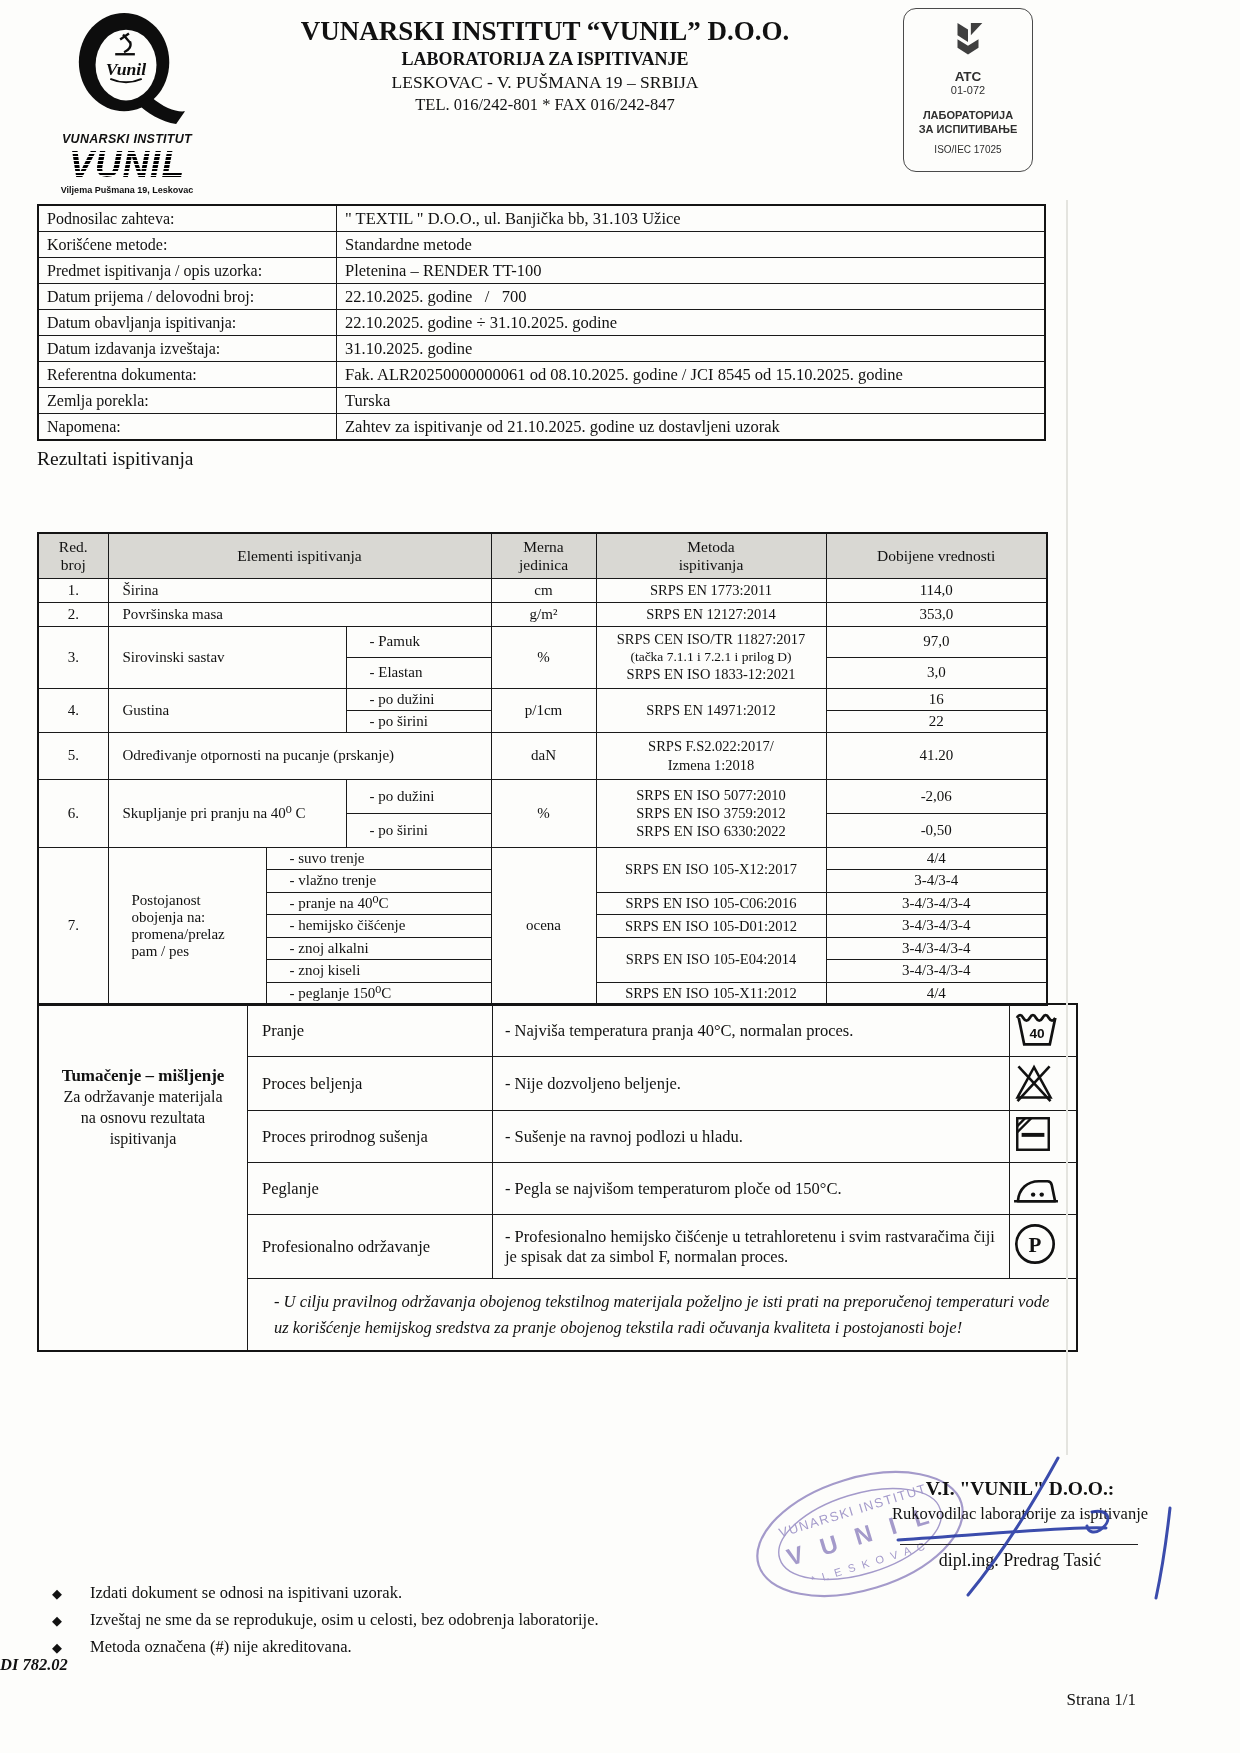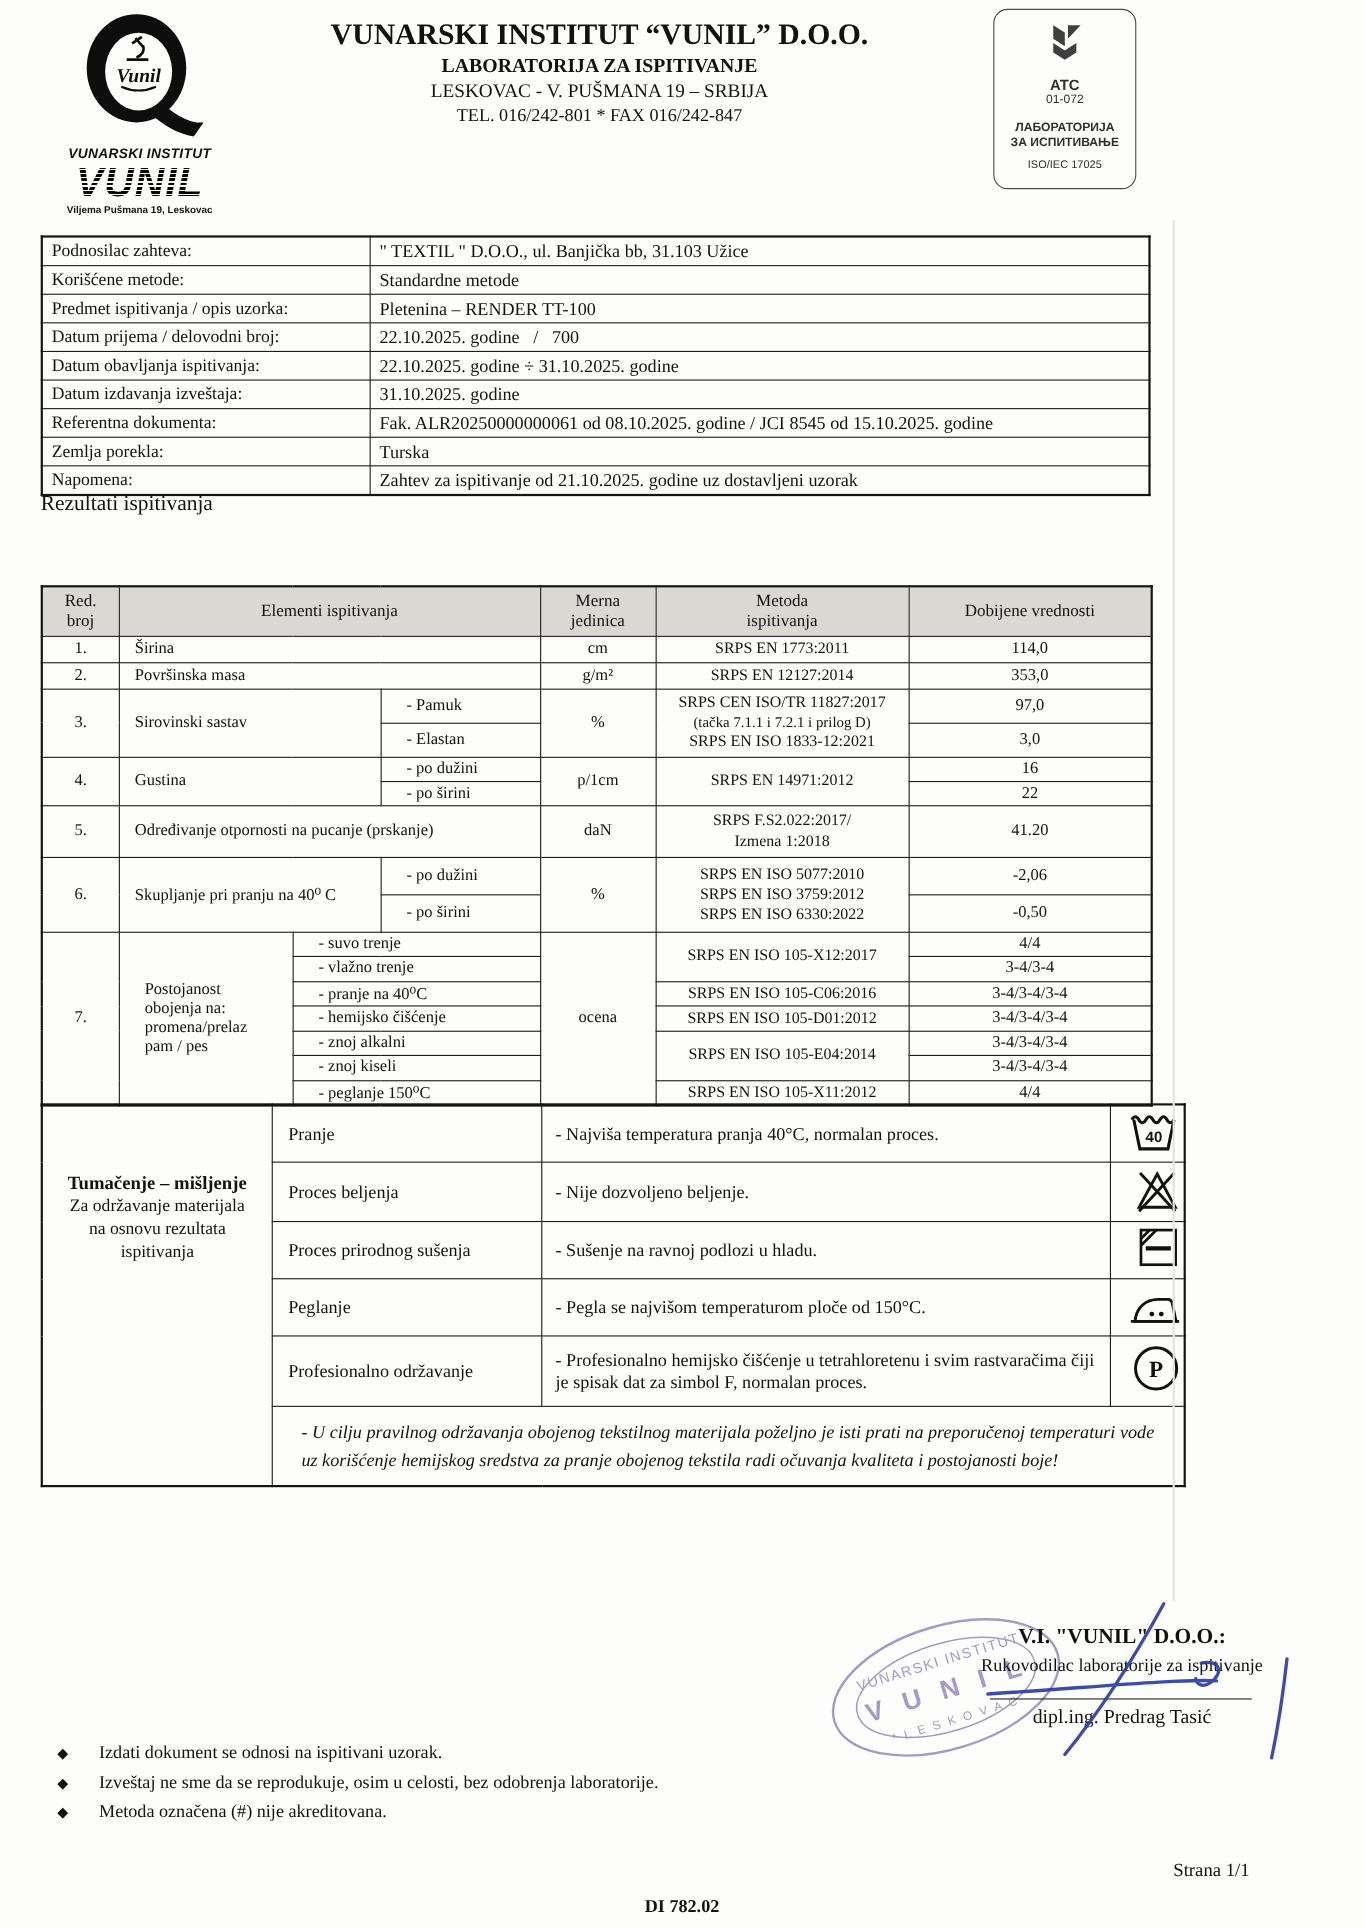--- a/index.html
+++ b/index.html
@@ -30,21 +30,21 @@
   .badge{left:903px;top:8px;width:128px;height:162px;border:1.6px solid #4a4a4a;border-radius:13px;
          font-family:"Liberation Sans","DejaVu Sans",sans-serif;color:#2f2f2f;text-align:center;}
   .badge-acr{font-weight:bold;font-size:13.5px;margin-top:2px;}
   .badge-code{font-size:11px;margin-top:0;}
   .badge-l{font-size:11px;font-weight:bold;line-height:1.25;}
   .badge-std{font-size:10px;margin-top:7px;}
   .badge-sp{margin-top:13px;}
 
   
   table{border-collapse:collapse;table-layout:fixed;}
-  .info{left:37px;top:214px;}
+  .info{left:37px;top:204px;}
   .info table{width:1009px;border:2.2px solid #141414;}
   .info td{border:1.2px solid #1a1a1a;height:23px;font-size:16px;padding:1px 8px;vertical-align:middle;overflow:hidden;white-space:nowrap;}
   .info td.lab{width:281px;}
   .info td.val{font-size:16.5px;}
 
   .res-title{left:37px;top:448px;font-size:19.5px;}
 
   
   .results-pos{left:37px;top:532px;border-radius:21px;}
   .results{width:1009px;border:2.4px solid #141414;}
@@ -60,39 +60,39 @@
   tr.h47{height:47px;} tr.h34{height:34px;} tr.h225{height:22.5px;}
 
   
   .care-pos{left:37px;top:1003px;}
   .care{width:1009px;border:2.6px solid #141414;}
   .care td{border:1.4px solid #1a1a1a;font-size:16.5px;vertical-align:middle;padding:2px 8px;}
   .care .left{width:192px;text-align:center;vertical-align:top;padding-top:60px;font-size:16px;line-height:1.3;}
   .care .left .t{font-weight:bold;font-size:17px;}
   .care .name{width:222px;padding-left:14px;}
   .care .desc{width:496px;padding-left:12px;}
-  .care .icon{width:62px;text-align:right;padding:2px;}
+  .care .icon{width:62px;text-align:left;padding:2px;}
   .care .note{font-style:italic;font-size:16.5px;line-height:1.55;padding:10px 26px;}
   tr.c48{height:48px;} tr.c64{height:64px;} tr.c62{height:62px;}
   .care span.bl{display:block;}
 
   
   .sig-wrap{left:700px;top:1440px;width:520px;height:215px;}
   .sig-company{position:absolute;left:160px;top:38px;width:320px;text-align:center;font-weight:bold;font-size:19.5px;}
   .sig-role{position:absolute;left:150px;top:64px;width:340px;text-align:center;font-size:16.5px;}
   .sig-line{position:absolute;left:200px;top:104px;width:238px;border-top:1.6px solid #222;}
   .sig-name{position:absolute;left:180px;top:110px;width:280px;text-align:center;font-size:18px;}
   .stamp{position:absolute;left:40px;top:12px;opacity:.8;}
   .ink{position:absolute;left:120px;top:0;}
 
   
   .foot-notes{left:52px;top:1583px;font-size:16.5px;}
   .foot-row{display:flex;align-items:baseline;height:27px;}
   .diam{width:38px;font-size:13px;}
-  .doc-code{left:0;top:1723px;width:1240px;text-align:center;font-weight:bold;font-size:16.5px;}
+  .doc-code{left:0;top:1655px;width:1240px;font-weight:bold;font-size:16.5px;font-style:italic;}
   .page-no{right:104px;top:1690px;font-size:17px;}
 
   .foldline{left:1066px;top:200px;width:2px;height:1255px;background:#e4e4df;}
 </style>
 </head>
 <body>
 
 <div class="page">
 
   <div class="abs logo-block">

